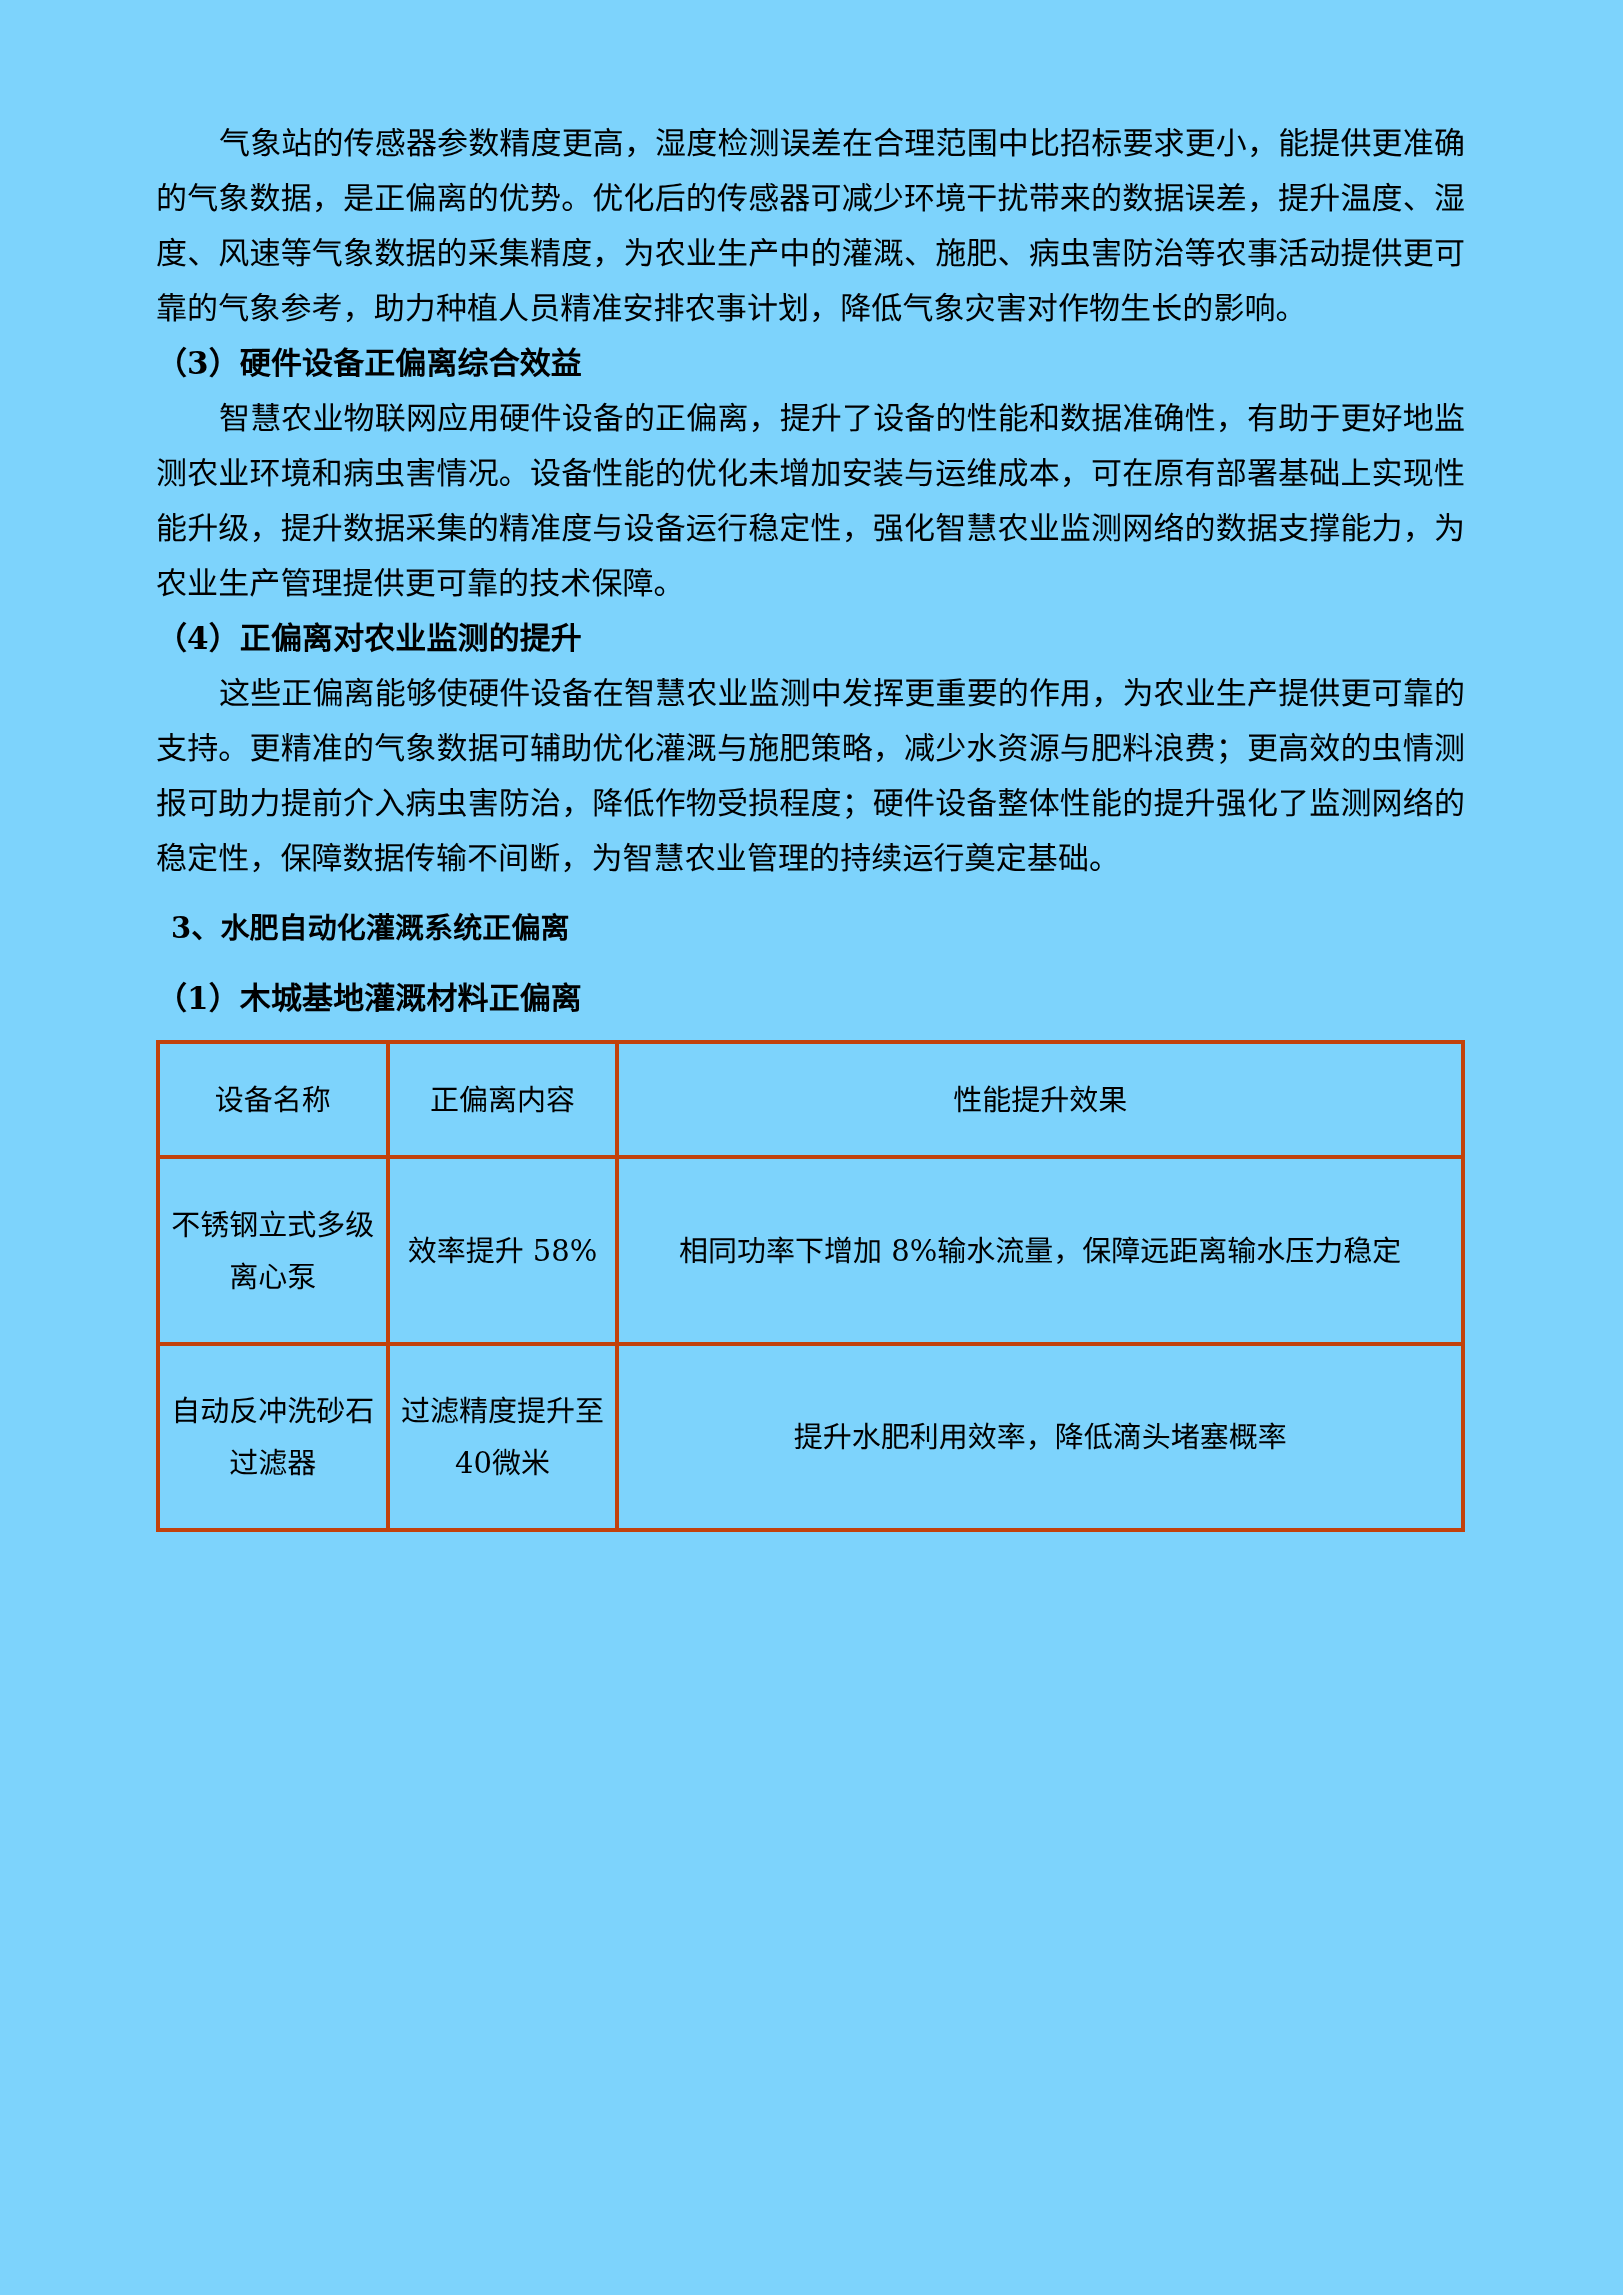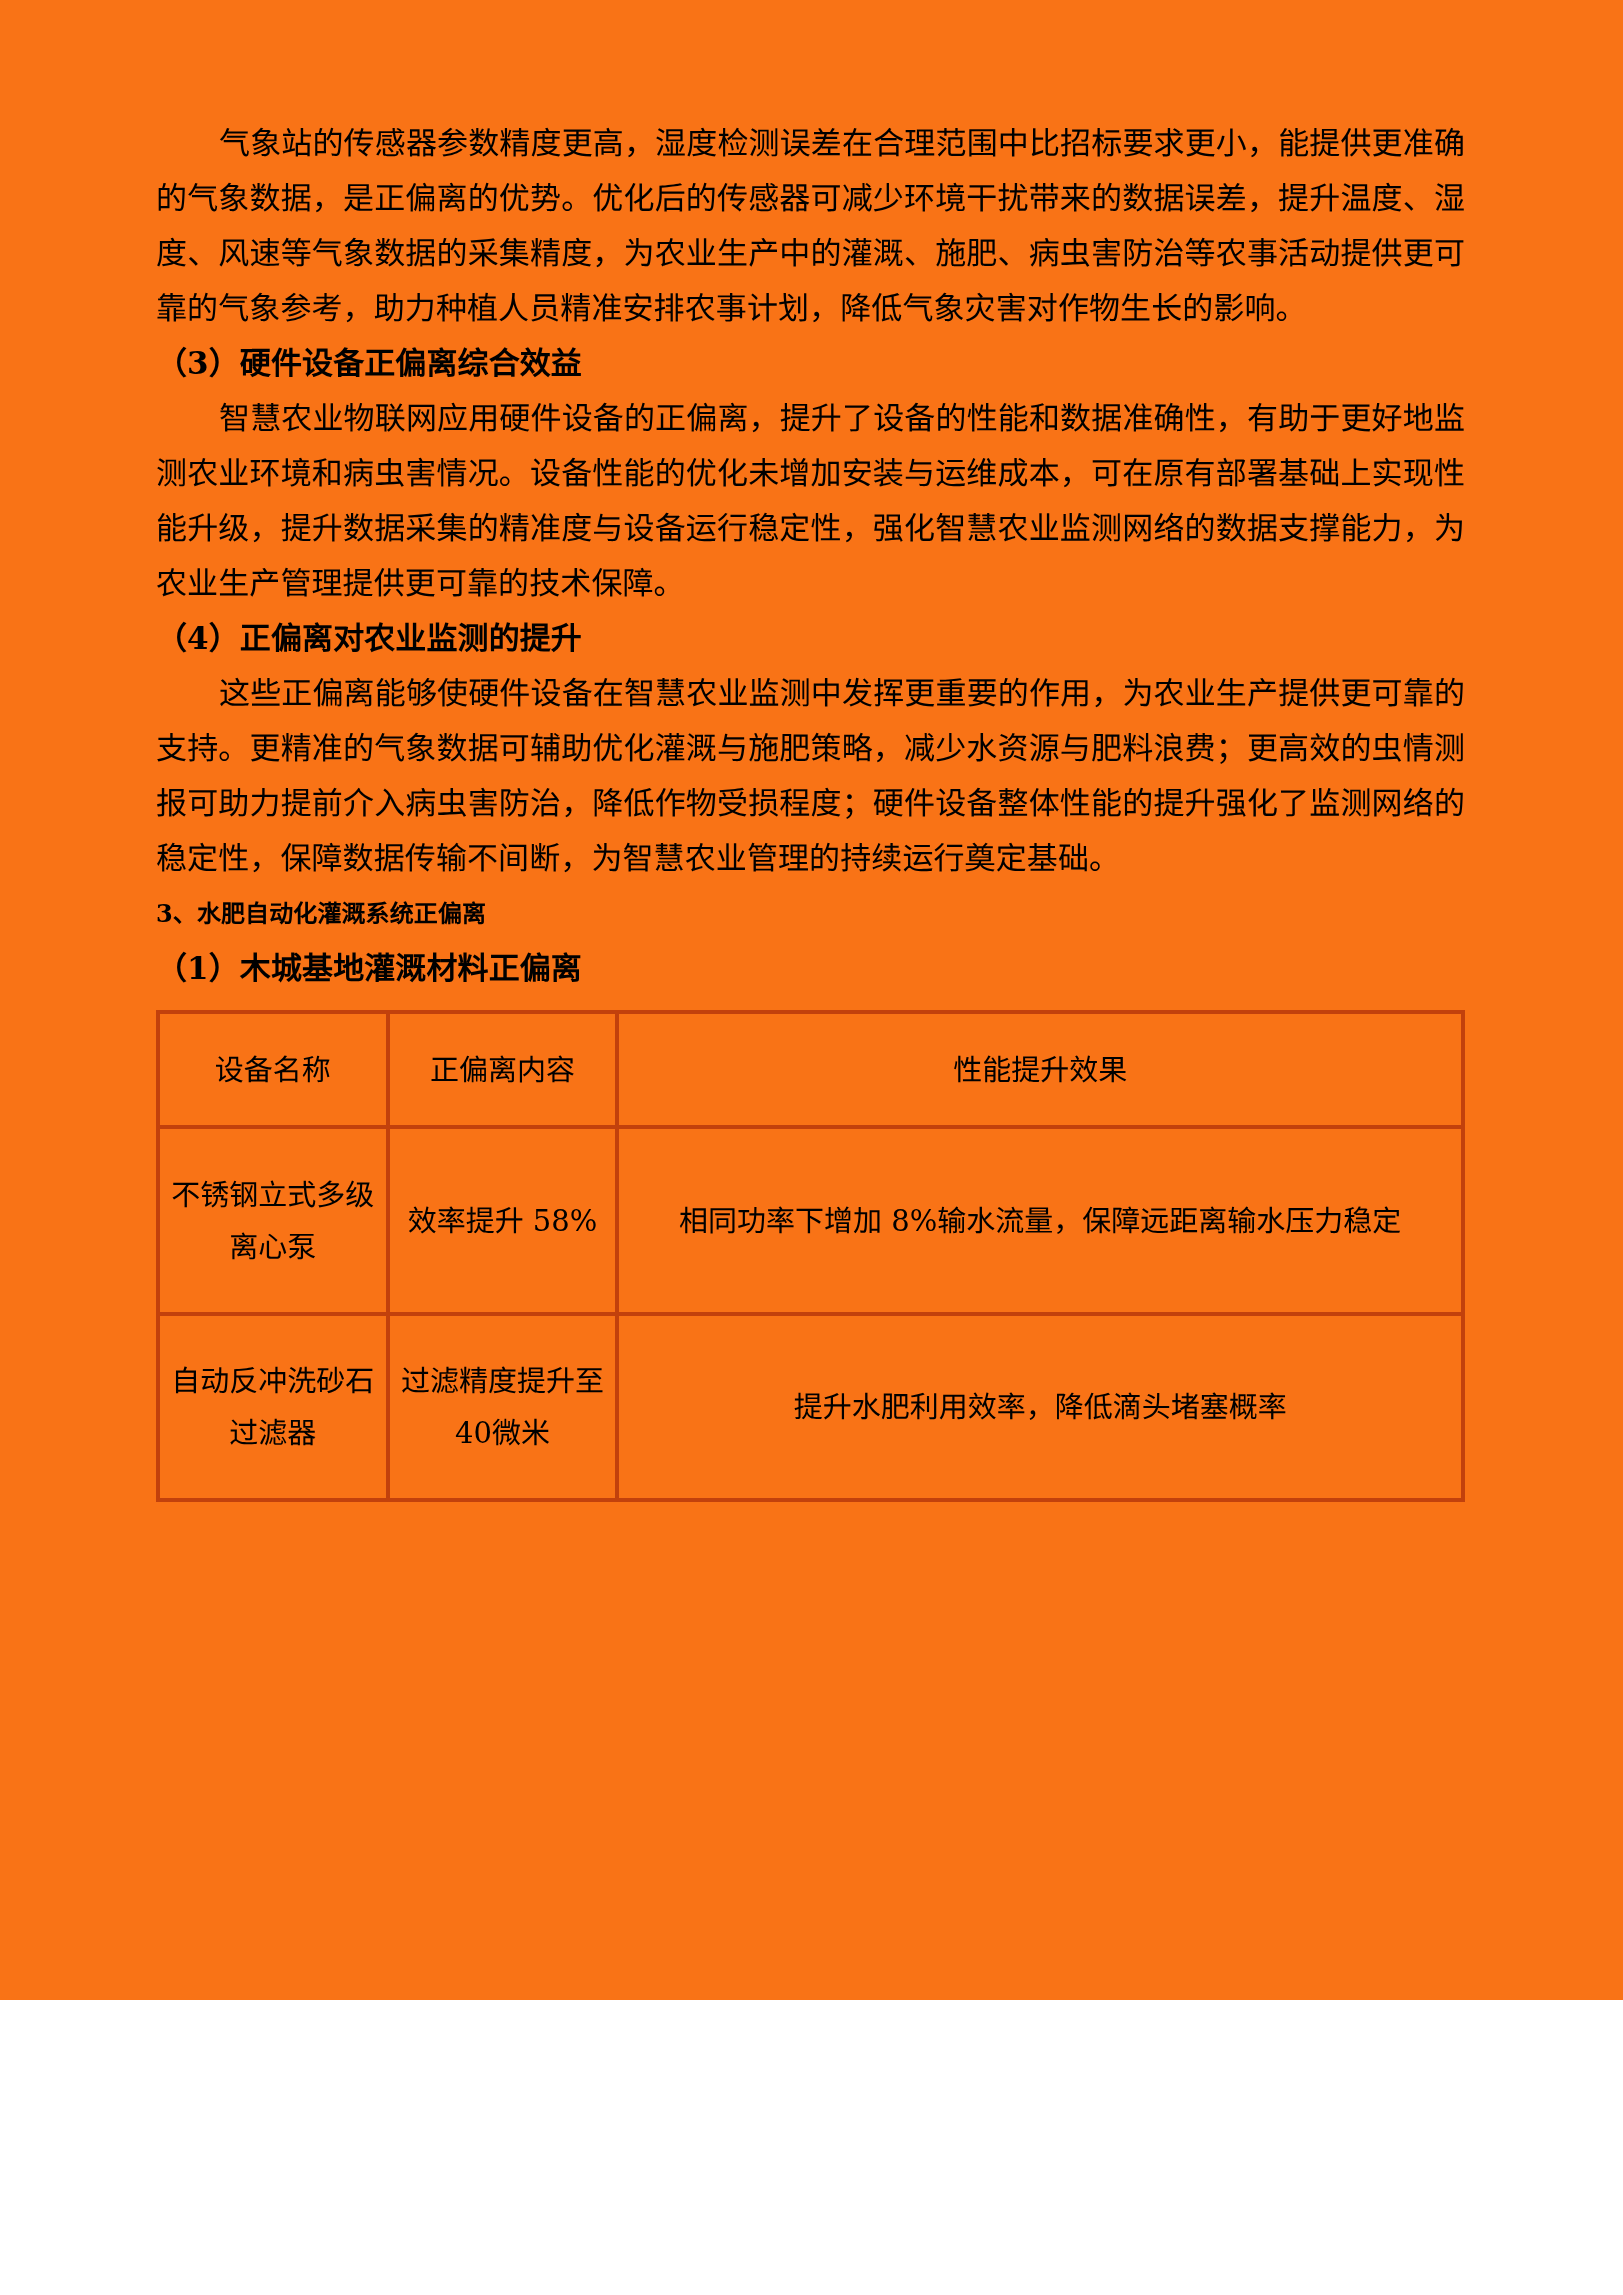--- a/index.html
+++ b/index.html
@@ -4,22 +4,22 @@
 <title>正偏离说明文档</title>
 <style>
   html, body {
     margin: 0;
     padding: 0;
     background: #ffffff;
   }
   .page {
     position: relative;
     width: 1623px;
-    height: 2000px;
-    background: #f97316;
+    height: 2295px;
+    background: #7dd3fc;
     box-sizing: border-box;
     padding: 116px 158px 0 156px;
     font-family: "DejaVu Serif", "Liberation Serif", serif;
     color: #000000;
     overflow: hidden;
   }
   .body-text {
     font-size: 31px;
     line-height: 55px;
     text-align: justify;
@@ -31,24 +31,24 @@
   }
   .heading {
     font-size: 31px;
     line-height: 55px;
     font-weight: bold;
     margin: 0;
     text-indent: 0;
     letter-spacing: 0.1px;
   }
   .heading-num {
-    font-size: 24px;
+    font-size: 29px;
     line-height: 55px;
     font-weight: bold;
-    margin: 0;
+    margin: 15px;
     text-indent: 0;
     letter-spacing: 0.1px;
   }
   table.deviation-table {
     border-collapse: collapse;
     width: 100%;
     margin-top: 14.4px;
     table-layout: fixed;
   }
   table.deviation-table td,

